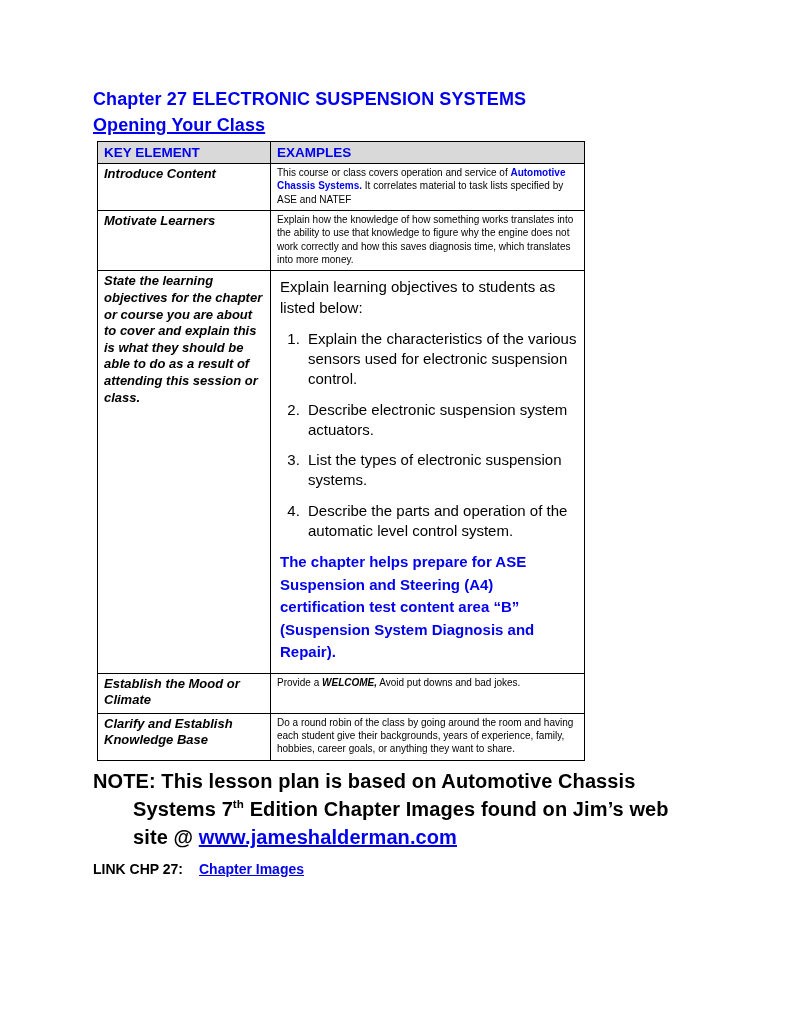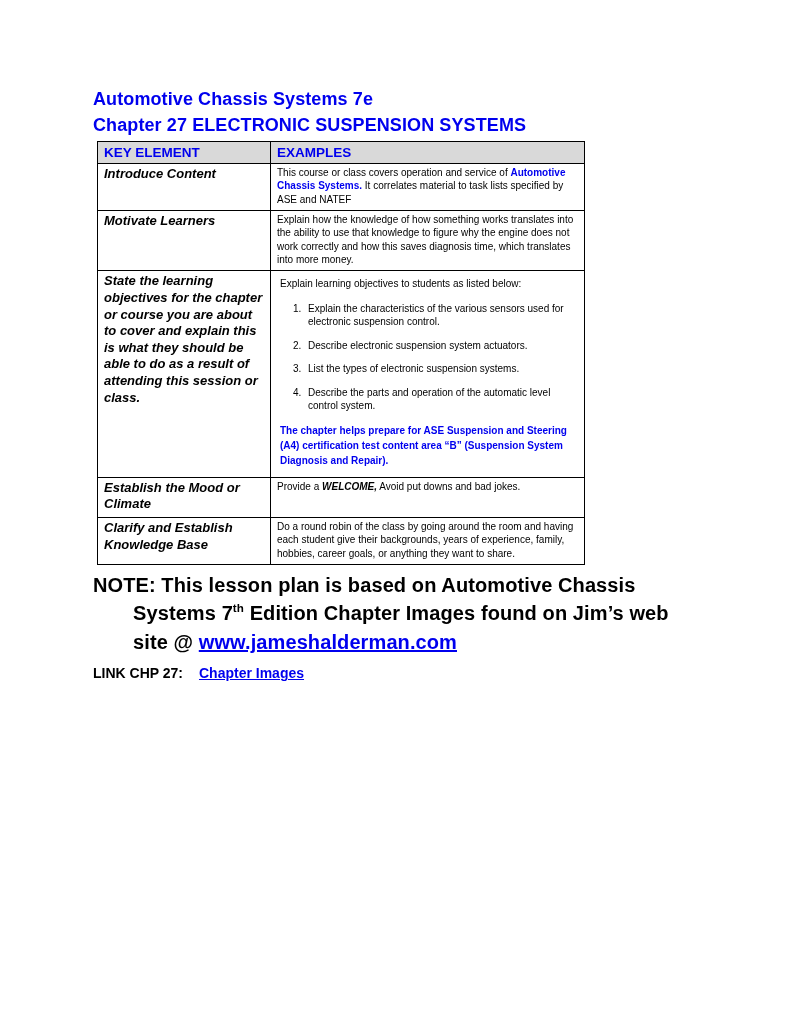--- a/index.html
+++ b/index.html
@@ -36,21 +36,21 @@
   th.col-key{width:173px;}
   td.key-cell{
     width:173px;font-weight:700;font-size:13px;line-height:1.28;
     padding-right:4px;
     font-style:italic;
   }
   td.example-cell{font-size:10px;line-height:1.33;}
   td.example-cell p{margin:0;}
 
   
-  tbody tr:nth-child(3) td.example-cell{font-size:10px;line-height:1.35;padding-top:6px;padding-left:9px;}
+  tbody tr:nth-child(3) td.example-cell{font-size:15px;line-height:1.35;padding-top:6px;padding-left:9px;}
   tbody tr:nth-child(3) td.example-cell p{margin:0 0 11px;}
   tbody tr:nth-child(3) td.example-cell p:last-child{line-height:1.5;margin-bottom:5px;}
   tbody tr:nth-child(3) td.example-cell ol{margin:0 0 1px;padding-left:24px;}
   tbody tr:nth-child(3) td.example-cell li{margin-bottom:10px;padding-left:4px;}
 
   
   .seg-blue-bold{color:var(--blue);font-weight:700;}
   .seg-bold-italic{font-weight:700;font-style:italic;}
   .seg-sup{vertical-align:super;font-size:0.58em;}
   .seg-link{color:var(--blue);text-decoration:underline;cursor:pointer;}
@@ -65,22 +65,22 @@
   
   .link-line{margin-top:9px;font-size:14px;font-weight:700;}
   .doc-link{color:var(--blue);text-decoration:underline;margin-left:16px;cursor:pointer;}
 </style>
 </head>
 <body>
 
 <div class="page">
 
   <div class="heading">
-    <div class="h-line">Automotive Chassis Systems 7e</div>
     <div class="h-line">Chapter 27 ELECTRONIC SUSPENSION SYSTEMS</div>
+    <div class="h-line underline">Opening Your Class</div>
   </div>
 
   <table class="key-table">
     <thead>
       <tr>
         <th class="col-key">KEY ELEMENT</th>
         <th class="col-examples">EXAMPLES</th>
       </tr>
     </thead>
     <tbody id="table-body">

